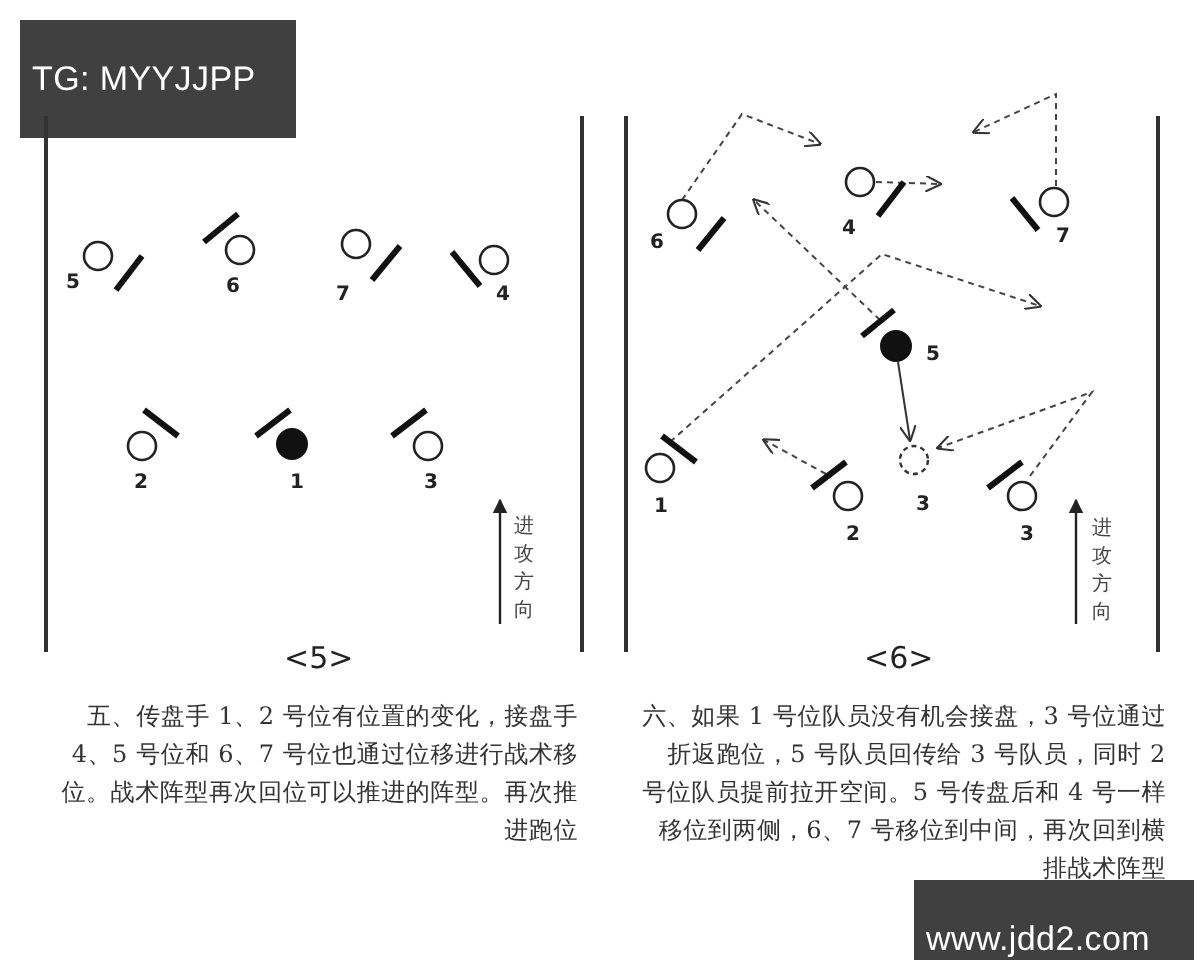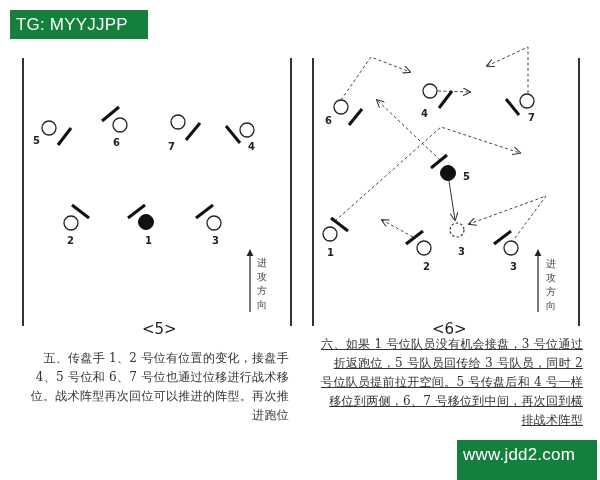--- a/index.html
+++ b/index.html
@@ -1,30 +1,30 @@
 <!DOCTYPE html>
 <html><head>
 <meta charset="utf-8">
 <style>
   html, body { margin: 0; padding: 0; background: #ffffff; }
   body { width: 600px; height: 480px; position: relative; overflow: hidden; font-family: "DejaVu Sans", sans-serif; }
   .watermark {
-    position: absolute; background: #15803d; color: #ffffff;
+    position: absolute; background: #404040; color: #ffffff;
     font-family: "Liberation Sans", sans-serif; font-size: 17px; line-height: 29px;
-    padding: 0 6px; letter-spacing: 0.2px;
+    padding: 15px 6px; letter-spacing: 0.2px;
   }
   #wm-top { left: 10px; top: 10px; width: 126px; height: 29px; }
   #wm-bottom { left: 457px; top: 440px; width: 128px; height: 45px; }
   svg#diagram { position: absolute; left: 0; top: 0; }
   .caption {
     position: absolute; font-family: "DejaVu Serif", serif; font-size: 12px;
     line-height: 19px; color: #333333; letter-spacing: 0.3px; text-align: right;
   }
   #caption-left { left: 27px; top: 349px; width: 262px; }
-  #caption-right { left: 318px; top: 335px; width: 265px; text-decoration: underline; }
+  #caption-right { left: 318px; top: 349px; width: 265px; }
   .plabel { font-family: "DejaVu Sans", sans-serif; font-size: 10px; font-weight: bold; fill: #222; }
   .fig-label { font-family: "DejaVu Sans", sans-serif; font-size: 15px; fill: #222; }
   .dir-label { font-family: "DejaVu Sans", sans-serif; font-size: 10px; fill: #444; }
 </style>
 </head>
 <body>
 
 <div id="wm-top" class="watermark">TG: MYYJJPP</div>
 
 <svg id="diagram" width="600" height="480" viewBox="0 0 600 480">

